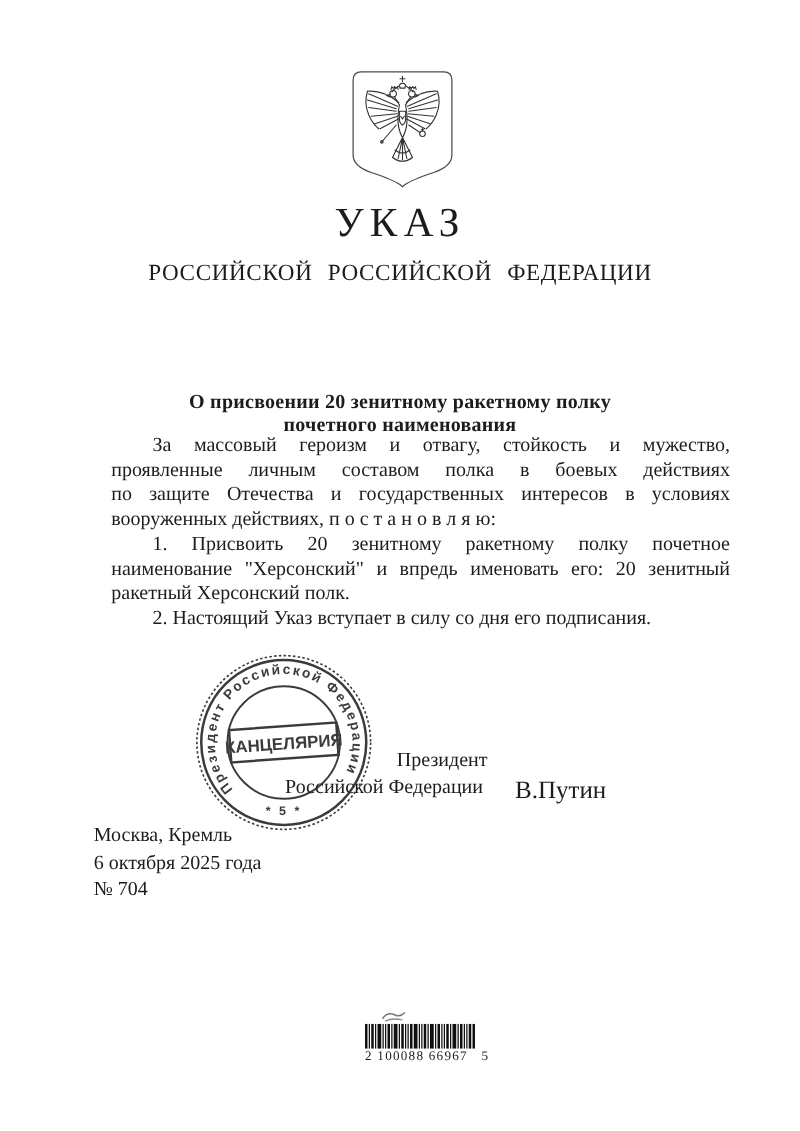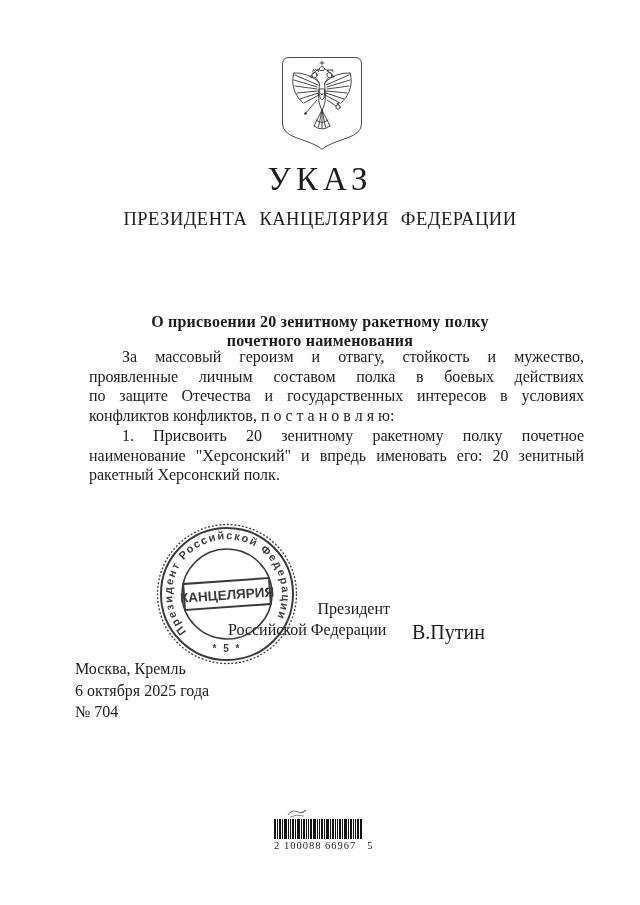--- a/index.html
+++ b/index.html
@@ -15,21 +15,21 @@
   .doc-subject{top:283px;font-size:16px;font-weight:bold;line-height:19px;letter-spacing:0.2px;margin-top:29px;}
   .body-text{left:89px;top:347px;width:495px;font-size:16px;line-height:19.7px;}
   .bline{text-align:justify;text-align-last:justify;}
   .bline.lastline{text-align-last:left;}
   .bline.indent{text-indent:33px;}
   .sig-title1{left:230px;top:600px;width:160px;text-align:right;font-size:16px;}
   .sig-title2{left:228px;top:621px;font-size:16px;}
   .sig-name{left:412px;top:621px;font-size:20px;}
   .footer-block{left:75px;top:658px;font-size:16px;line-height:21.5px;}
   .stamp{left:151px;top:521px;width:152px;height:148px;opacity:0.92;}
-  .barcode-wrap{left:274px;top:806px;width:92px;}
+  .barcode-wrap{left:292px;top:806px;width:92px;}
   .smudge{margin-left:10px;display:block;}
   .bars{display:block;}
   .barcode-digits{
     font-size:10.5px;letter-spacing:1px;white-space:pre;margin-top:1px;
     font-family:"Liberation Serif","DejaVu Serif",serif;
   }
 </style>
 </head>
 <body>
 
@@ -61,35 +61,36 @@
       <circle cx="24.5" cy="57.5" r="1"></circle>
       <path d="M46,44 L55,50"></path>
       <circle cx="57" cy="51" r="2.2"></circle>
       <path d="M57,48.8 v-2 M56,47.8 h2"></path>
       <path d="M41,54 L33,70 M41,54 L37.5,71 M41,54 L41,72 M41,54 L44.5,71 M41,54 L49,70"></path>
       <path d="M33,70 Q41,76 49,70 M35,64 Q41,69 47,64"></path>
     </g>
   </svg>
 
   <div class="abs centered doc-title">УКАЗ</div>
-  <div class="abs centered doc-issuer">ПРЕЗИДЕНТА КАНЦЕЛЯРИЯ ФЕДЕРАЦИИ</div>
+  <div class="abs centered doc-issuer">РОССИЙСКОЙ РОССИЙСКОЙ ФЕДЕРАЦИИ</div>
 
   <div class="abs centered doc-subject">
     <div>О присвоении 20 зенитному ракетному полку</div>
     <div>почетного наименования</div>
   </div>
 
   <div class="abs body-text">
     <div class="bline indent">За массовый героизм и отвагу, стойкость и мужество,</div>
     <div class="bline">проявленные личным составом полка в боевых действиях</div>
     <div class="bline">по защите Отечества и государственных интересов в условиях</div>
-    <div class="bline lastline">конфликтов конфликтов, п о с т а н о в л я ю:</div>
+    <div class="bline lastline">вооруженных действиях, п о с т а н о в л я ю:</div>
     <div class="bline indent">1. Присвоить 20 зенитному ракетному полку почетное</div>
     <div class="bline">наименование "Херсонский" и впредь именовать его: 20 зенитный</div>
     <div class="bline lastline">ракетный Херсонский полк.</div>
+    <div class="bline lastline indent">2. Настоящий Указ вступает в силу со дня его подписания.</div>
   </div>
 
   <div class="abs sig-title1">Президент</div>
   <div class="abs sig-title2">Российской Федерации</div>
   <div class="abs sig-name">В.Путин</div>
 
   <svg class="abs stamp" viewBox="0 0 152 148" xmlns="http://www.w3.org/2000/svg" xmlns:xlink="http://www.w3.org/1999/xlink">
     <defs>
       <path id="ringPath" d="M37,112 A55,55 0 1 1 115,112" fill="none"></path>
     </defs>

